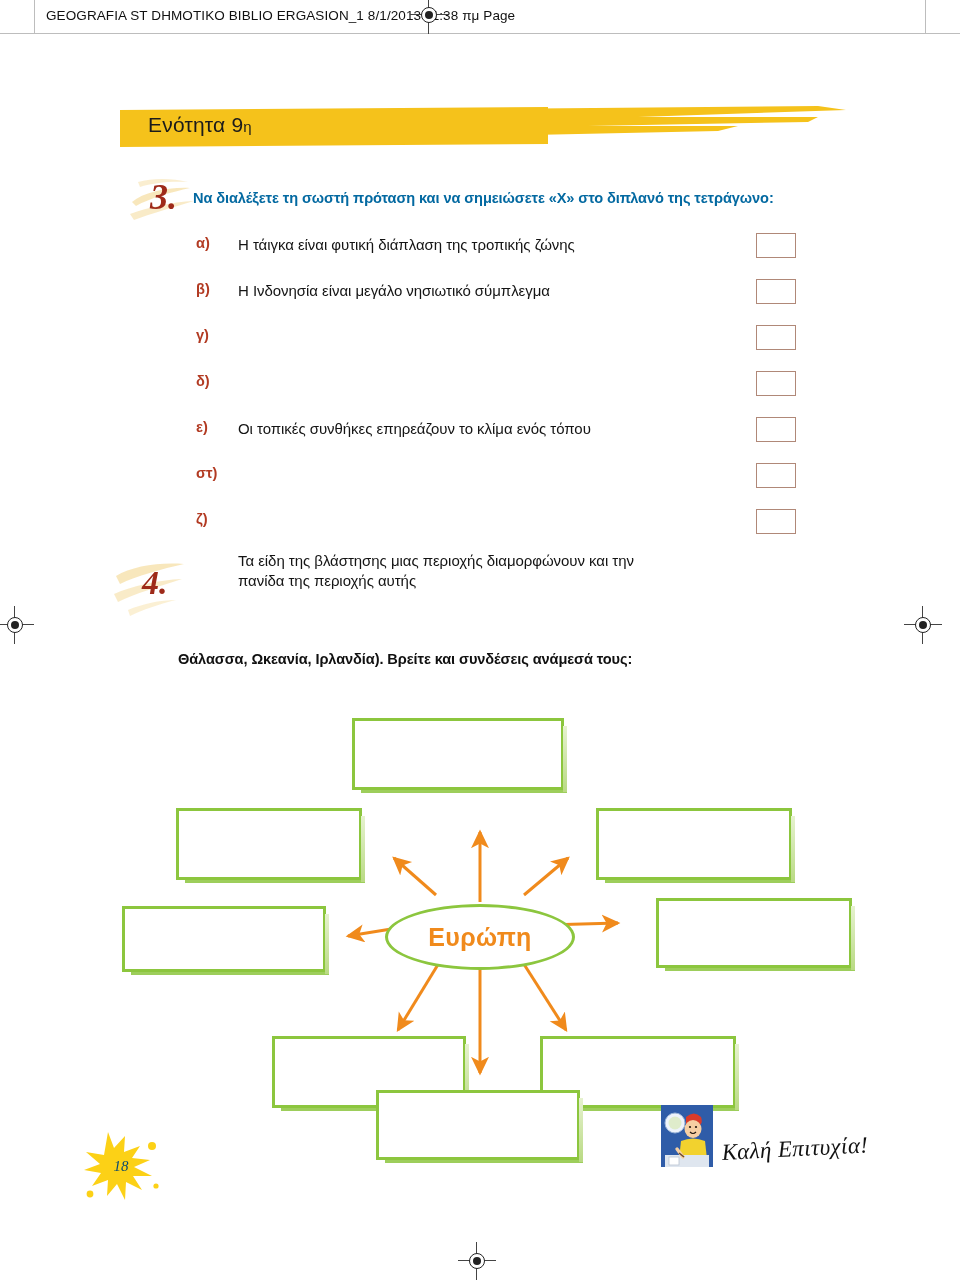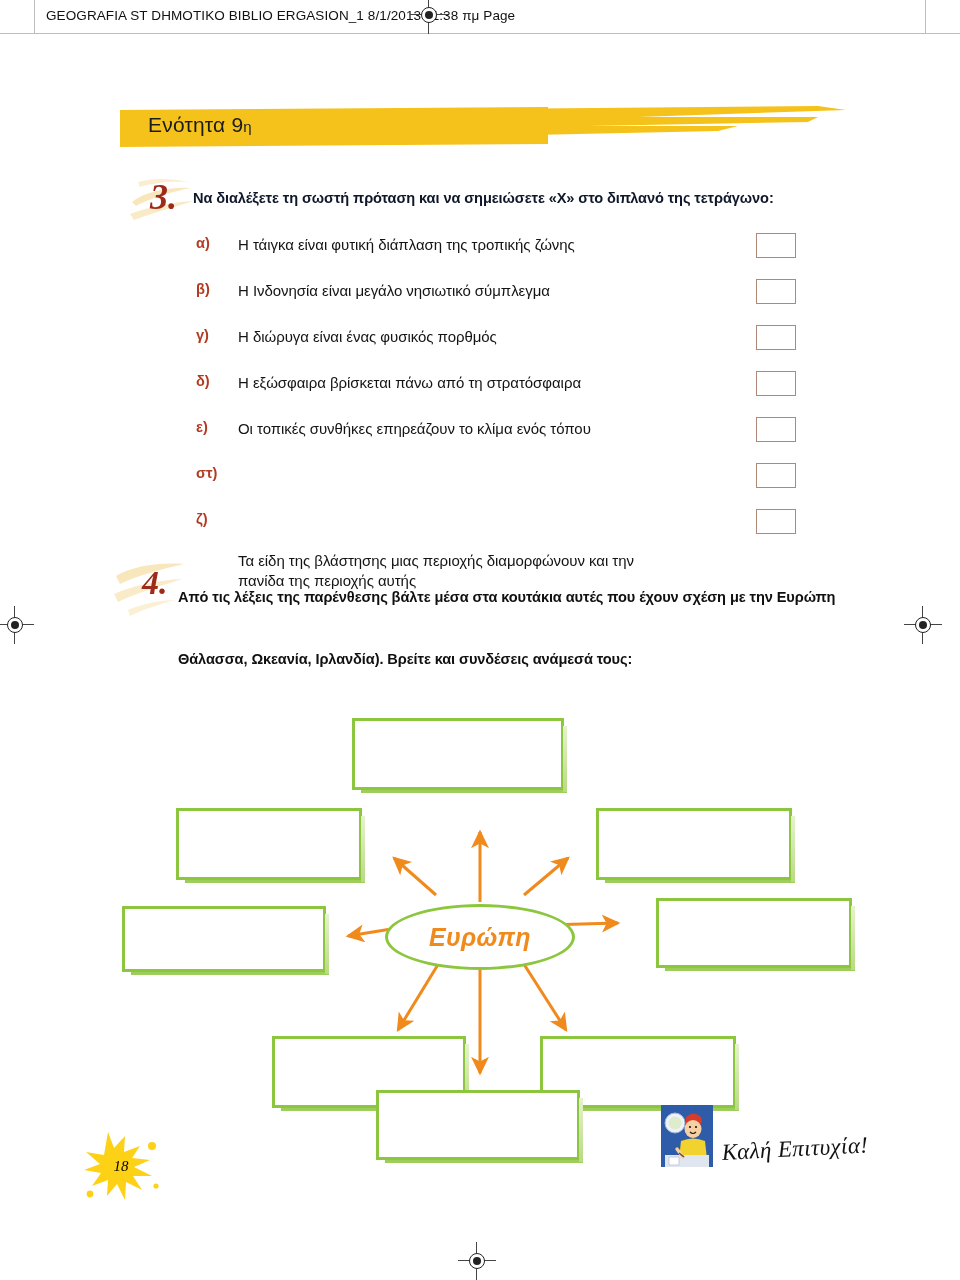--- a/index.html
+++ b/index.html
@@ -59,21 +59,21 @@
     position:absolute;
     font-family:"Liberation Serif", serif;
     font-style:italic; font-weight:700;
     color:#9e2a19;
   }
 
   
   .q3-title{
     position:absolute; left:193px; top:190px; width:640px;
     font-family:"Liberation Sans", sans-serif;
-    font-size:14.6px; font-weight:700; color:#0f172a; letter-spacing:-.1px;
+    font-size:14.6px; font-weight:700; color:#0369a1; letter-spacing:-.1px;
   }
   .opts{ position:absolute; left:196px; top:233px; width:620px; }
   .opt{ position:relative; height:46px; }
   .opt.tall{ height:58px; }
   .opt .lbl{
     position:absolute; left:0; top:2px; width:34px;
     font-family:"Liberation Sans", sans-serif;
     font-size:14.6px; font-weight:700; color:#b23a22;
   }
   .opt .txt{
@@ -121,21 +121,21 @@
     font-family:"Liberation Sans", sans-serif;
     font-size:25px; font-weight:700; color:#f08a1c; letter-spacing:.3px;
   }
 
   
   .pagesplat{ position:absolute; left:78px; top:1124px; width:86px; height:84px; }
   .pagesplat .pgnum{
     position:absolute; left:0; top:0; width:86px; height:84px;
     display:flex; align-items:center; justify-content:center;
     font-family:"Liberation Serif", serif; font-style:italic;
-    font-size:15px; color:#000000;
+    font-size:15px; color:#0c4a6e;
   }
 
   .mascot{ position:absolute; left:661px; top:1105px; width:52px; height:62px; }
   .mascot .frame{
     position:absolute; inset:0; background:#2f5ca8; overflow:hidden;
   }
   .goodluck{
     position:absolute; left:722px; top:1140px;
     font-family:"Liberation Serif", serif;
     font-style:italic; font-size:23px; color:#111; letter-spacing:.4px;
@@ -207,27 +207,25 @@
   </div>
 
   <div class="opt">
     <div class="lbl">β)</div>
     <div class="txt">Η Ινδονησία είναι μεγάλο νησιωτικό σύμπλεγμα</div>
     <div class="cbx"></div>
   </div>
 
   <div class="opt">
     <div class="lbl">γ)</div>
-    <div class="txt">Η διώρυγα είναι ένας φυσικός πορθμός</div>
     <div class="cbx"></div>
   </div>
 
   <div class="opt">
     <div class="lbl">δ)</div>
-    <div class="txt">Η εξώσφαιρα βρίσκεται πάνω από τη στρατόσφαιρα</div>
     <div class="cbx"></div>
   </div>
 
   <div class="opt">
     <div class="lbl">ε)</div>
     <div class="txt">Οι τοπικές συνθήκες επηρεάζουν το κλίμα ενός τόπου</div>
     <div class="cbx"></div>
   </div>
 
   <div class="opt">
@@ -246,21 +244,21 @@
 <div class="exnum" style="left:112px; top:552px; width:86px; height:68px;">
   <svg class="brush" width="90" height="68" viewBox="0 0 90 68">
     <path d="M4,24 C20,14 48,10 72,12 C50,17 24,24 8,32 Z" fill="#f7e3b0" opacity=".85"></path>
     <path d="M2,42 C20,34 46,28 70,27 C48,34 22,42 6,50 Z" fill="#f7e3b0" opacity=".7"></path>
     <path d="M16,58 C30,52 48,48 64,48 C48,52 30,58 18,64 Z" fill="#f7e3b0" opacity=".55"></path>
   </svg>
   <div class="num" style="left:30px; top:12px; font-size:34px;">4.</div>
 </div>
 
 <div class="q4-body">
-  <span>Από τις λέξεις της παρένθεσης βάλτε μέσα στα κουτάκια αυτές που έχουν σχέση με την Ευρώπη</span><br>
+  <br>
   <br>
   <span>Θάλασσα, Ωκεανία, Ιρλανδία). Βρείτε και συνδέσεις ανάμεσά τους:</span>
 </div>
 
 <div class="map">
 
   <svg width="960" height="440" viewBox="0 0 960 440">
     <defs>
       <marker id="ah" markerWidth="7" markerHeight="7" refX="5.4" refY="3" orient="auto">
         <path d="M0,0 L6.2,3 L0,6 L1.6,3 Z" fill="#f08a1c"></path>
@@ -321,21 +319,21 @@
     <div class="shadow-r"></div>
     <span></span>
   </div>
 
   <div class="node" style="left:540px; top:346px; width:196px; height:72px;">
     <div class="shadow-b"></div>
     <div class="shadow-r"></div>
     <span></span>
   </div>
 
-  <div class="center-ellipse" style="left:385px; top:214px;font-style:italic;">
+  <div class="center-ellipse" style="left:385px; top:214px;">
     <span>Ευρώπη</span>
   </div>
 
 </div>
 
 <div class="node" style="position:absolute; left:376px; top:1090px; width:204px; height:70px;">
   <div class="shadow-b"></div>
   <div class="shadow-r"></div>
   <span></span>
 </div>

